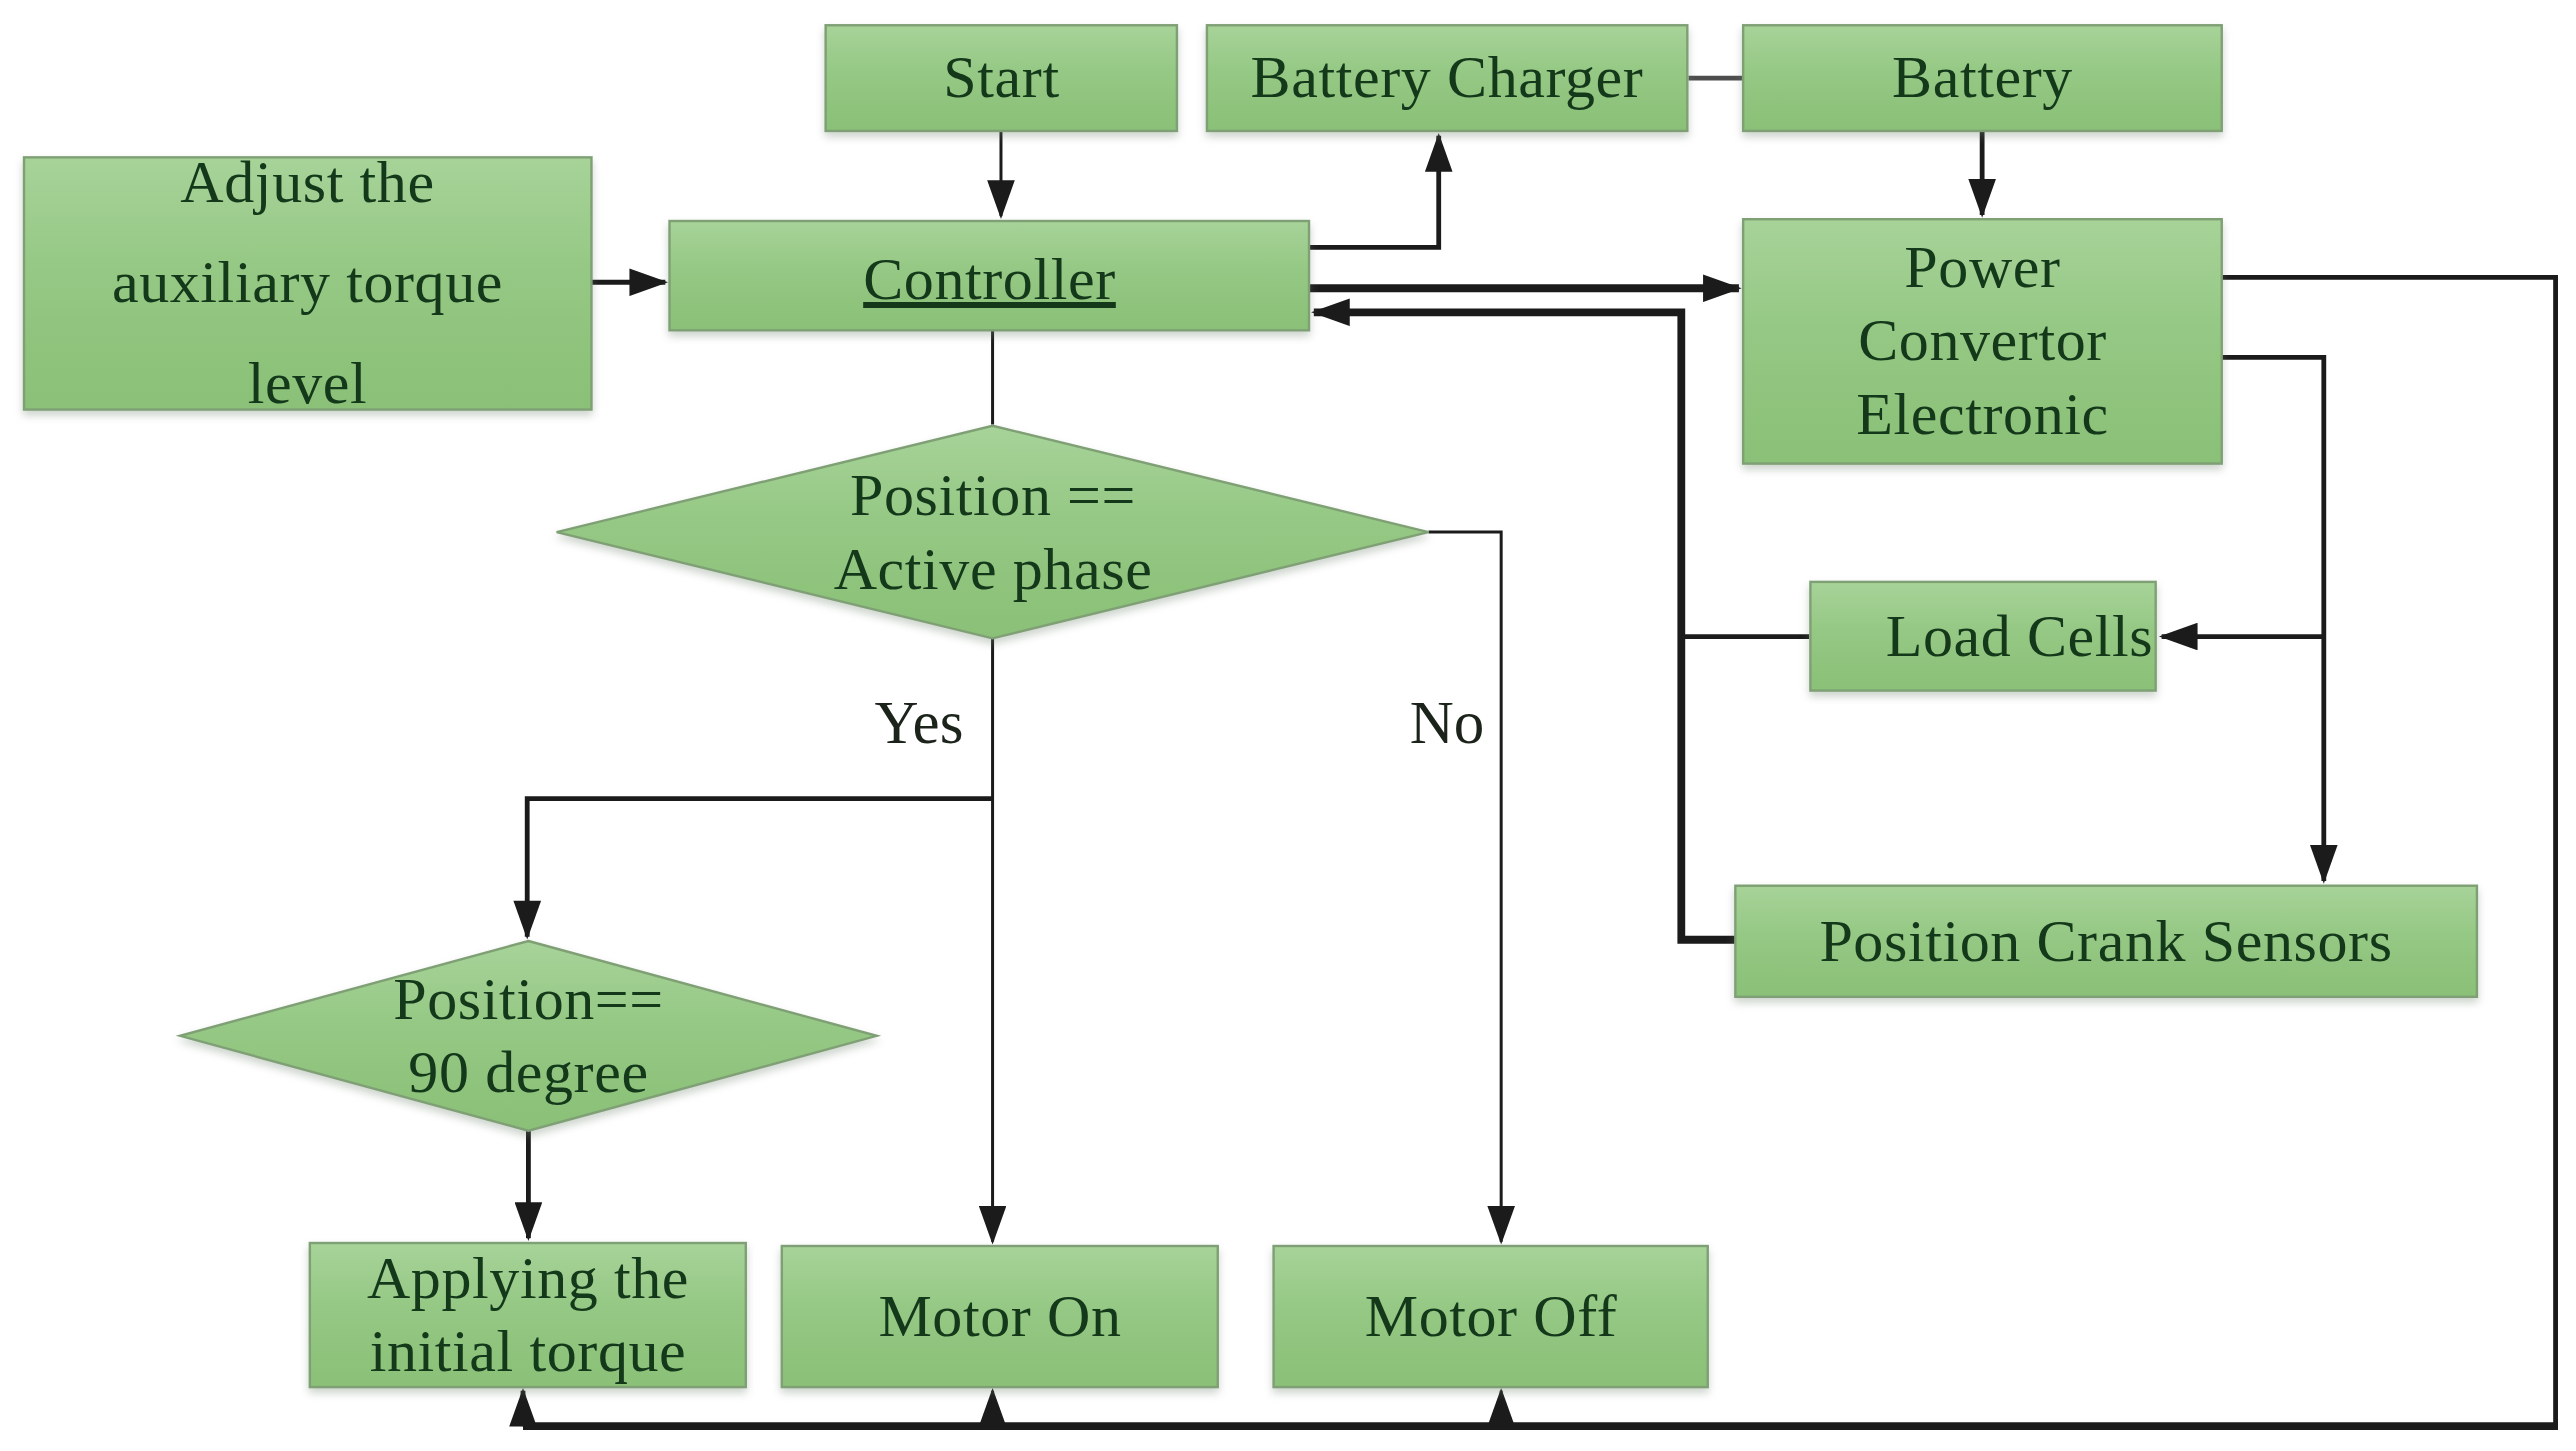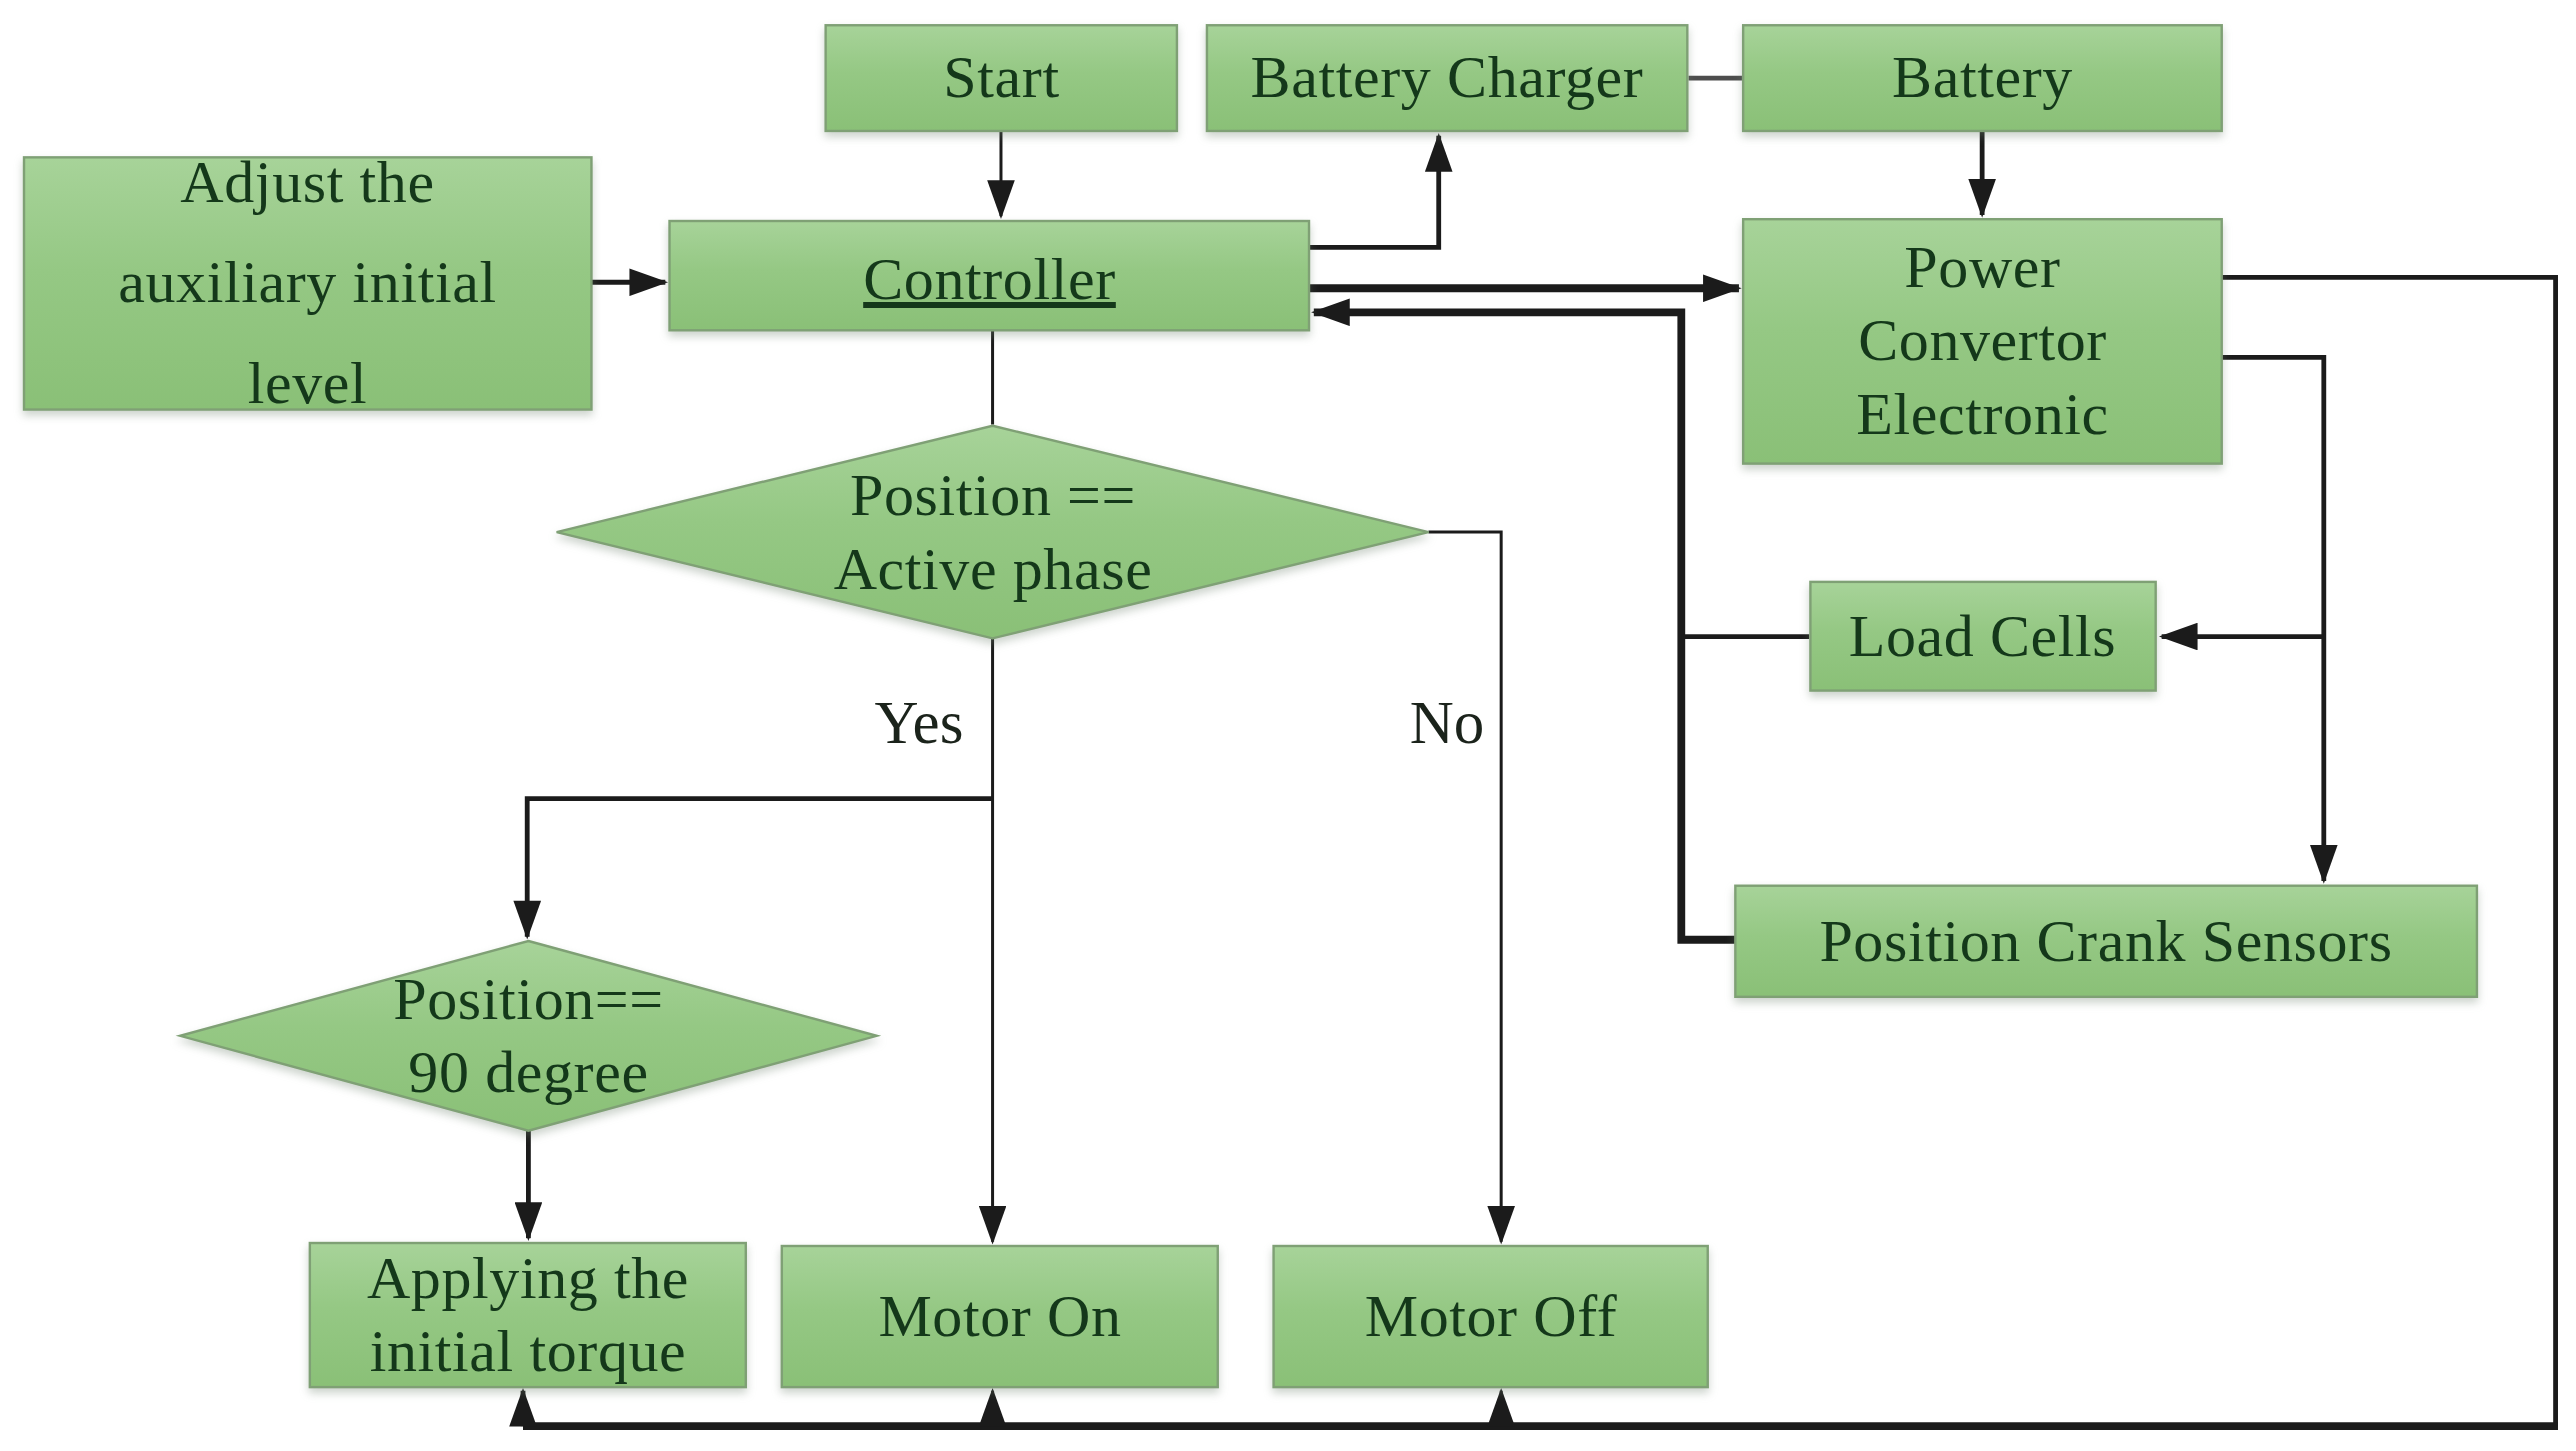--- a/index.html
+++ b/index.html
@@ -126,40 +126,40 @@
   <div class="label" style="left:1207px; top:25px; width:480px; height:106px;">
     <span>Battery Charger</span>
   </div>
 
   <div class="label" style="left:1743px; top:25px; width:479px; height:106px;">
     <span>Battery</span>
   </div>
 
   <div class="label" style="left:24px; top:157px; width:567px; height:252px;gap:27px;">
     <span>Adjust the</span>
-    <span>auxiliary initial</span>
+    <span>auxiliary torque</span>
     <span>level</span>
   </div>
 
   <div class="label" style="left:670px; top:221px; width:639px; height:118px;text-decoration:underline;">
     <span>Controller</span>
   </div>
 
   <div class="label" style="left:1743px; top:219px; width:479px; height:244px;">
     <span>Power</span>
     <span>Convertor</span>
     <span>Electronic</span>
   </div>
 
   <div class="label" style="left:557px; top:426px; width:872px; height:213px;">
     <span>Position ==</span>
     <span>Active phase</span>
   </div>
 
-  <div class="label" style="left:1810px; top:582px; width:345px; height:109px;">
+  <div class="label" style="left:1810px; top:582px; width:345px; height:109px;padding-left:37px;">
     <span>Load Cells</span>
   </div>
 
   <div class="label" style="left:1735px; top:886px; width:742px; height:111px;">
     <span>Position Crank Sensors</span>
   </div>
 
   <div class="label" style="left:180px; top:941px; width:697px; height:190px;">
     <span>Position==</span>
     <span>90 degree</span>

